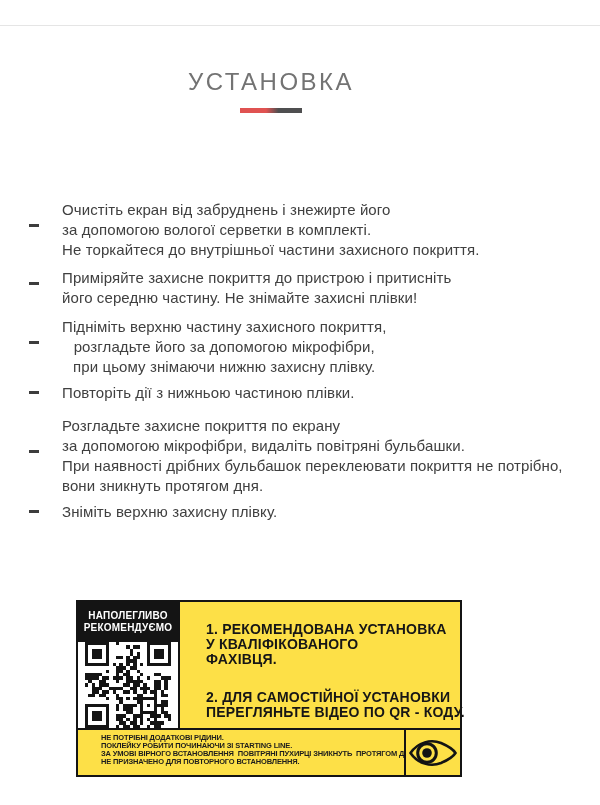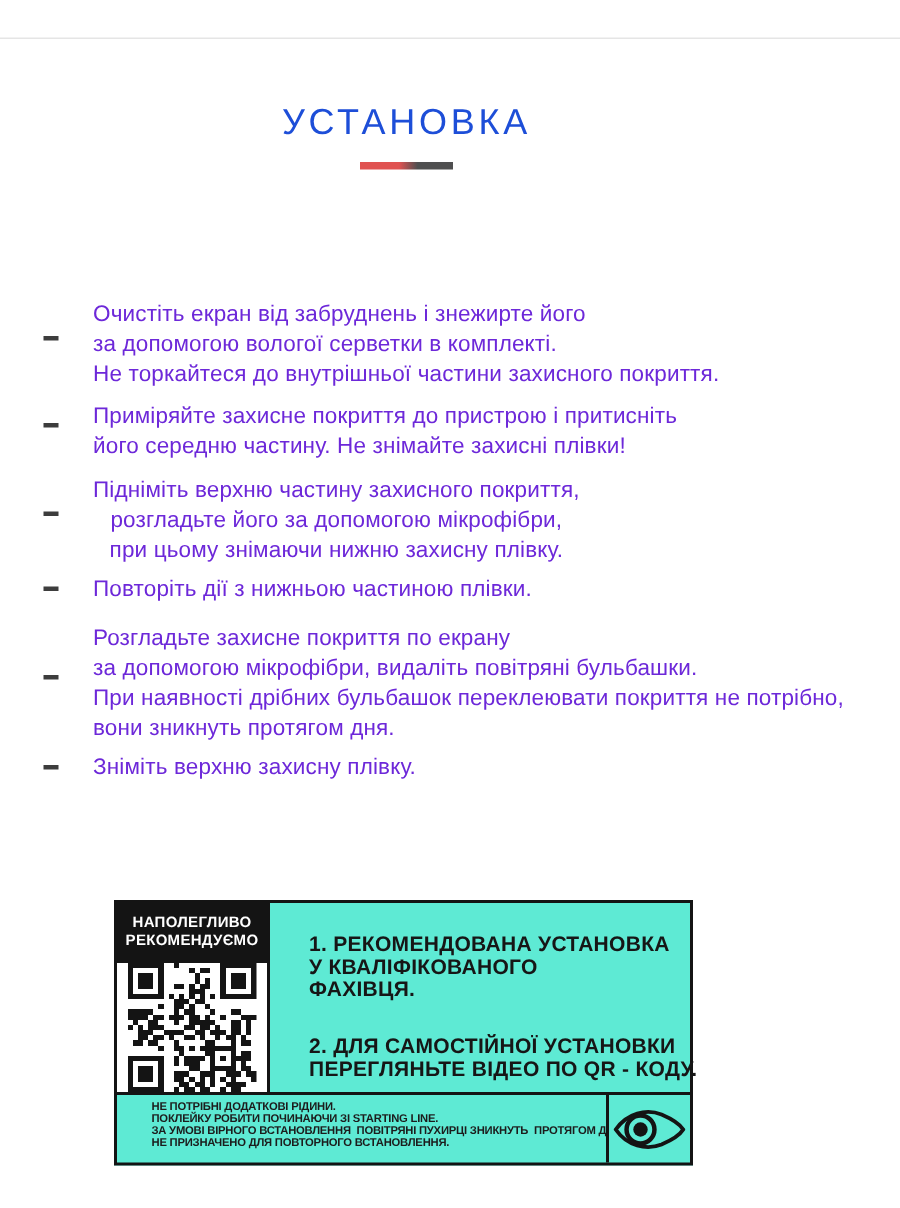--- a/index.html
+++ b/index.html
@@ -3,33 +3,33 @@
 <meta charset="utf-8">
 <style>
   html,body{margin:0;padding:0;background:#ffffff;}
   .canvas{
     position:relative;width:600px;height:805px;background:#ffffff;overflow:hidden;
     font-family:"Liberation Sans", sans-serif;
   }
   .topline{position:absolute;left:0;top:25px;width:600px;height:1px;background:#e5e5e5;}
   .title{
     position:absolute;left:0;top:68px;width:542px;text-align:center;
-    font-size:24px;letter-spacing:2.5px;color:#1d4ed8;font-weight:400;
+    font-size:24px;letter-spacing:2.5px;color:#737373;font-weight:400;
   }
   .title-bar{
     position:absolute;left:240px;top:108px;width:62px;height:5px;
     background:linear-gradient(90deg,#e05251 0%,#e05251 42%,#4f4f50 62%,#4f4f50 100%);
   }
   .step{position:absolute;left:29px;white-space:nowrap;}
   .dash{position:absolute;left:0;width:10px;height:3px;background:#3d3d3d;}
-  .step-lines{margin-left:33px;font-size:15px;line-height:20px;color:#6d28d9;letter-spacing:0.1px;}
+  .step-lines{margin-left:33px;font-size:15px;line-height:20px;color:#404040;letter-spacing:0.1px;}
   
   .recbox{
     position:absolute;left:76px;top:600px;width:386px;height:177px;
-    border:2px solid #141414;box-sizing:border-box;display:flex;flex-direction:column;background:#5eead4;
+    border:2px solid #141414;box-sizing:border-box;display:flex;flex-direction:column;background:#fde047;
   }
   .recbox-top{flex:1;display:flex;border-bottom:2px solid #141414;min-height:0;}
   .recbox-left{width:102px;border-right:2px solid #141414;display:flex;flex-direction:column;box-sizing:border-box;}
   .badge{
     height:43px;background:#141414;color:#ffffff;text-align:center;
     font-size:10px;line-height:12.5px;font-weight:700;letter-spacing:0.2px;
     display:flex;flex-direction:column;justify-content:center;box-sizing:border-box;
   }
   .qr-wrap{flex:1;display:flex;align-items:center;justify-content:center;background:#fff;}
   .recbox-right{flex:1;padding:20px 8px 0 26px;color:#161616;font-weight:700;font-size:14px;line-height:15px;letter-spacing:0.2px;min-width:0;}

